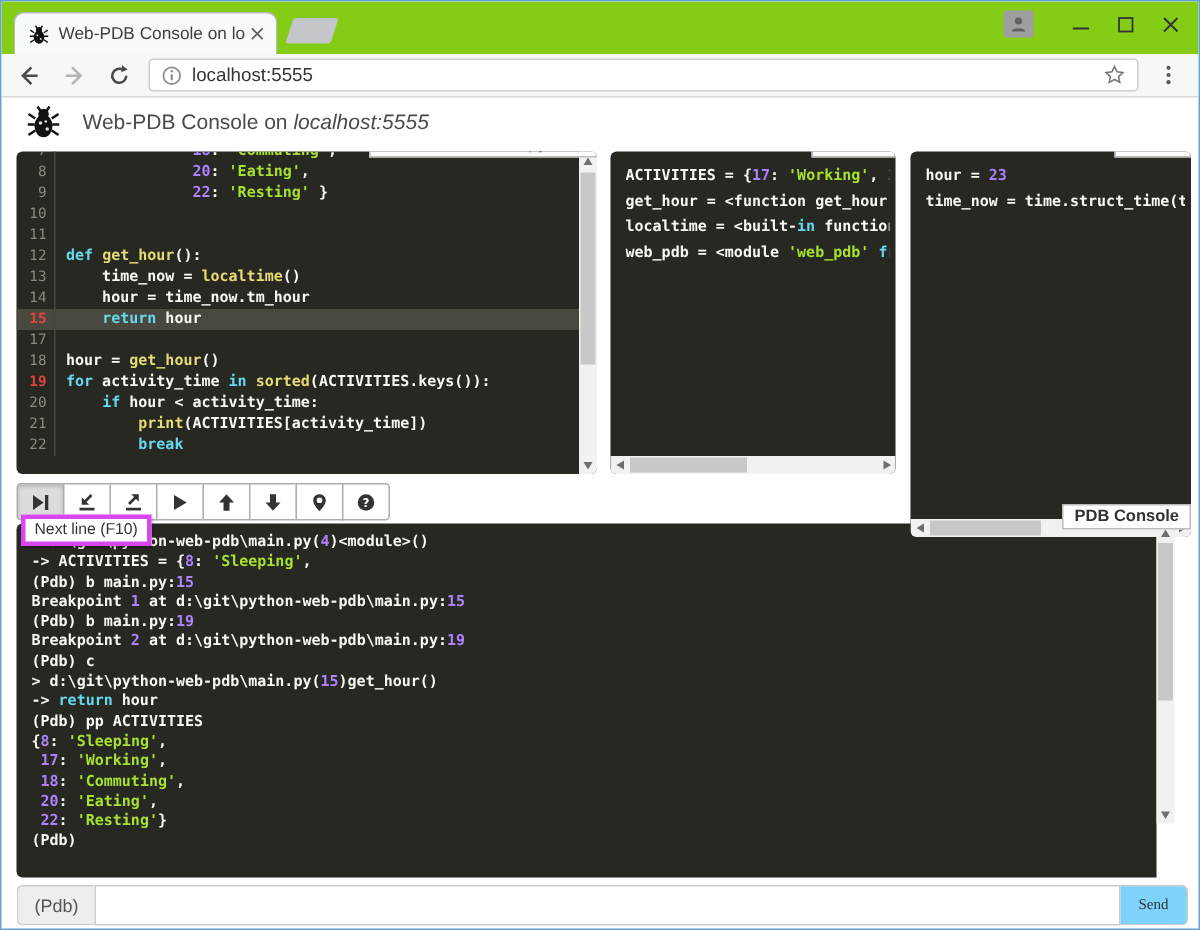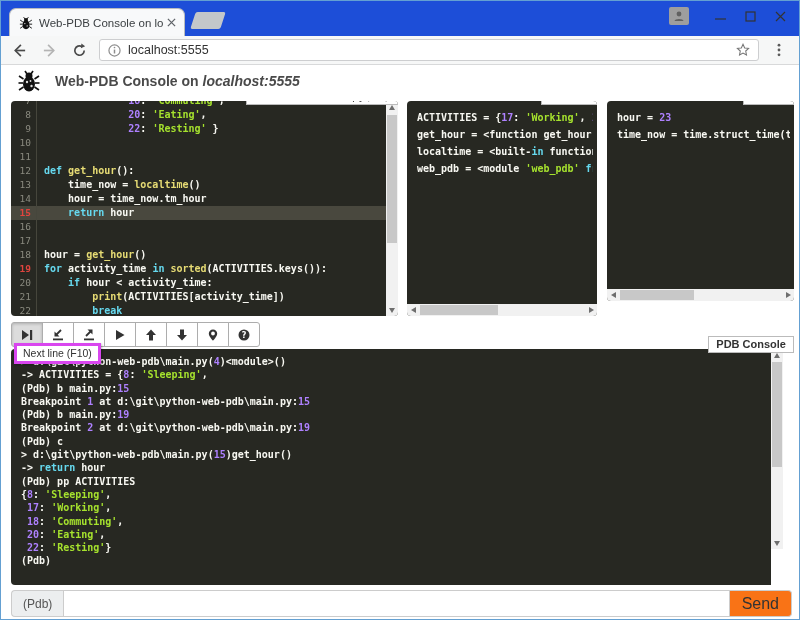--- a/index.html
+++ b/index.html
@@ -1,37 +1,37 @@
 <!DOCTYPE html>
 <html><head>
 <meta charset="utf-8">
 <style>
   * { margin:0; padding:0; box-sizing:border-box; }
   html,body { width:800px; height:620px; font-family:"Liberation Sans", sans-serif; background:#fff; }
   .window { position:relative; width:800px; height:620px; border:1px solid #64a0d2; background:#fff; overflow:hidden; }
 
   
-  .titlebar { position:absolute; left:0; top:0; width:798px; height:35px; background:#1d4ed8; }
+  .titlebar { position:absolute; left:0; top:0; width:798px; height:35px; background:#84cc16; }
   .tab { position:absolute; left:8px; top:7px; width:176px; height:28px; background:#f8f9fa; border:1px solid #b9bcbe; border-bottom:none; border-radius:7px 7px 0 0; display:flex; align-items:center; padding:0 6px 0 9px; }
   .tab-title { flex:1; font-size:11.5px; color:#3c4043; white-space:nowrap; overflow:hidden; margin-left:6px; }
   .tab-close { width:14px; height:14px; flex:0 0 14px; display:flex; align-items:center; justify-content:center; cursor:default; }
   .newtab-btn { position:absolute; left:192px; top:11px; width:30px; height:17px; background:#c3c7ca; border-radius:2px; transform:skewX(-18deg); }
   .win-controls { position:absolute; right:4px; top:0; height:30px; display:flex; align-items:center; }
   .profile-btn { width:20px; height:18px; background:#9e9e9e; border-radius:2px; margin-right:16px; display:flex; align-items:center; justify-content:center; }
   .win-btn { width:30px; height:26px; display:flex; align-items:center; justify-content:center; }
 
   .navbar { position:absolute; left:0; top:35px; width:798px; height:29px; background:#f6f7f7; border-bottom:1px solid #d8d9da; display:flex; align-items:center; }
   .nav-icon { width:24px; height:24px; display:flex; align-items:center; justify-content:center; margin-left:6px; font-size:15px; }
   .omnibox { flex:1; height:22px; margin:0 8px 0 8px; background:#fff; border:1px solid #cdced0; border-radius:3px; display:flex; align-items:center; padding:0 8px; }
   .omnibox-url { flex:1; font-size:12.5px; color:#333; margin-left:7px; }
   .menu-btn { width:24px; height:24px; margin-right:8px; display:flex; align-items:center; justify-content:center; }
 
   
   .app-header { position:absolute; left:16px; top:63px; height:34px; display:flex; align-items:center; }
-  .app-title { font-size:14px; font-weight:bold; color:#4a4a4a; margin-left:14px; }
+  .app-title { font-size:14px; font-weight:normal; color:#4a4a4a; margin-left:14px; }
   .app-title em { font-style:italic; }
 
   
   .dark-panel { position:absolute; background:#272822; border-radius:4px; }
   .panel-label { position:absolute; top:-13px; right:0; background:#fff; border:1px solid #bbb; padding:1px 7px 2px 7px; font-size:11px; font-weight:bold; color:#333; white-space:nowrap; z-index:3; }
   .panel-label .mono { font-family:"DejaVu Sans Mono", monospace; font-weight:normal; font-size:10.5px; margin-left:4px; }
 
   .tline { white-space:pre; overflow:hidden; color:#f8f8f2; font-family:"DejaVu Sans Mono", monospace; font-weight:bold; font-size:10px; }
   .tok-k { color:#66d9ef; } .tok-f { color:#e6db74; } .tok-s { color:#a6e22e;text-align:center; } .tok-n { color:#ae81ff; }
 
@@ -51,21 +51,21 @@
   .hscroll { position:absolute; left:0; bottom:0; width:100%; height:12px; background:#f1f1f1; z-index:2; }
   .hscroll .thumb { position:absolute; top:1px; height:10px; background:#c8c8c8; }
   .sb-arrow { position:absolute; width:12px; height:12px; display:flex; align-items:center; justify-content:center; }
   .tri-up { width:0; height:0; border-left:3.5px solid transparent; border-right:3.5px solid transparent; border-bottom:5px solid #6e6e6e; }
   .tri-down { width:0; height:0; border-left:3.5px solid transparent; border-right:3.5px solid transparent; border-top:5px solid #6e6e6e; }
   .tri-left { width:0; height:0; border-top:3.5px solid transparent; border-bottom:3.5px solid transparent; border-right:5px solid #6e6e6e; }
   .tri-right { width:0; height:0; border-top:3.5px solid transparent; border-bottom:3.5px solid transparent; border-left:5px solid #6e6e6e; }
 
   
   .globals-panel { left:406px; top:100px; width:190px; height:215px; overflow:hidden; }
-  .locals-panel { left:606px; top:100px; width:187px; height:200px; overflow:hidden; }
+  .locals-panel { left:606px; top:100px; width:187px; height:257px; overflow:hidden; }
   .vars-lines { padding:8px 4px 0 10px; }
   .vars-lines .tline { height:17px; line-height:17px; }
 
   
   .dbg-toolbar { position:absolute; left:10px; top:321px; display:flex; }
   .dbg-btn { width:32px; height:25px; background:#fff; border:1px solid #adadad; margin-left:-1px; display:flex; align-items:center; justify-content:center; }
   .dbg-btn:first-child { margin-left:0; border-radius:3px 0 0 3px; }
   .dbg-btn:last-child { border-radius:0 3px 3px 0; }
   .dbg-btn.active { background:#dcdcdc; box-shadow:inset 0 1px 3px rgba(0,0,0,.2); }
 
@@ -75,21 +75,21 @@
   .console-wrap { position:absolute; left:10px; top:348px; width:772px; height:200px; }
   .console-area { position:absolute; left:0; top:0; width:760px; height:236px; background:#272822; border-radius:4px 0 0 4px; overflow:hidden; }
   .console-lines { padding:6px 10px; }
   .console-lines .tline { height:13.3px; line-height:13.3px; }
   .console-wrap .panel-label { right:-11px; }
 
   
   .input-row { position:absolute; left:10px; top:589px; width:781px; height:27px; display:flex; }
   .prompt-addon { background:#eceeef; border:1px solid #ccc; border-right:none; border-radius:4px 0 0 4px; color:#555; font-size:12px; display:flex; align-items:center; padding:0 11px; }
   .cmd-input { flex:1; border:1px solid #ccc; font-size:12px; padding:0 8px; outline:none; color:#333; font-family:"Liberation Sans", sans-serif; }
-  .send-btn { background:#f97316; border:1px solid #ccc; border-left:none; border-radius:0 4px 4px 0; color:#333; font-size:16px; padding:0 12px; font-family:Liberation Sans, sans-serif; }
+  .send-btn { background:#7dd3fc; border:1px solid #ccc; border-left:none; border-radius:0 4px 4px 0; color:#333; font-size:10px; padding:0 12px; font-family:Liberation Serif, serif; }
 </style>
 </head>
 <body>
 
 <div class="window">
 
   <div class="titlebar">
     <div class="tab">
       <span style="display:flex">
         <svg width="14" height="14" viewBox="0 0 24 24">
@@ -235,24 +235,20 @@
           <span class="ln">13</span>
           <div class="tline code-text"><span>    time_now = </span><span class="tok-f">localtime</span><span>()</span></div>
         </div>
         <div class="code-line">
           <span class="ln">14</span>
           <div class="tline code-text"><span>    hour = time_now.tm_hour</span></div>
         </div>
         <div class="code-line cur">
           <span class="ln bp">15</span>
           <div class="tline code-text"><span>    </span><span class="tok-k">return</span><span> hour</span></div>
-        </div>
-        <div class="code-line">
-          <span class="ln">16</span>
-          <div class="tline code-text">&nbsp;</div>
         </div>
         <div class="code-line">
           <span class="ln">17</span>
           <div class="tline code-text">&nbsp;</div>
         </div>
         <div class="code-line">
           <span class="ln">18</span>
           <div class="tline code-text"><span>hour = </span><span class="tok-f">get_hour</span><span>()</span></div>
         </div>
         <div class="code-line">

